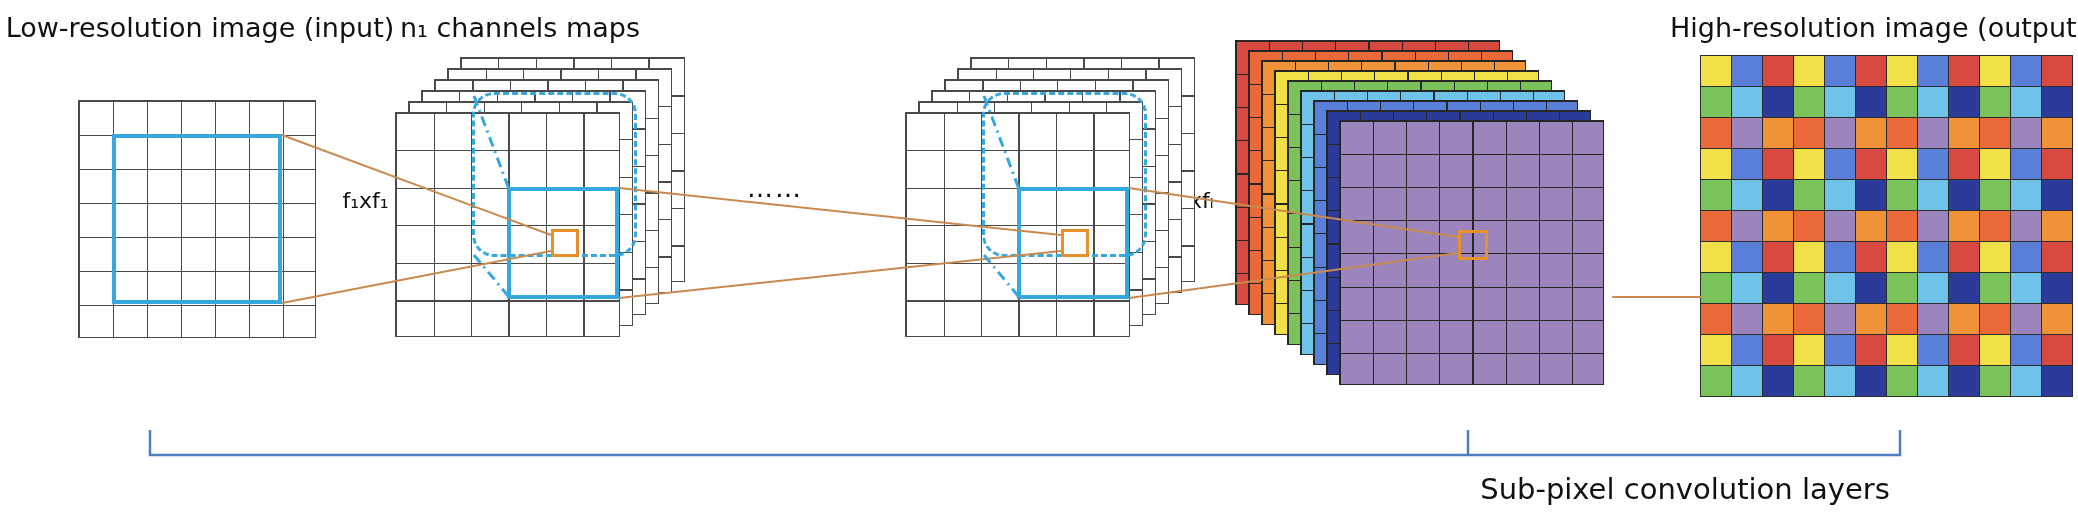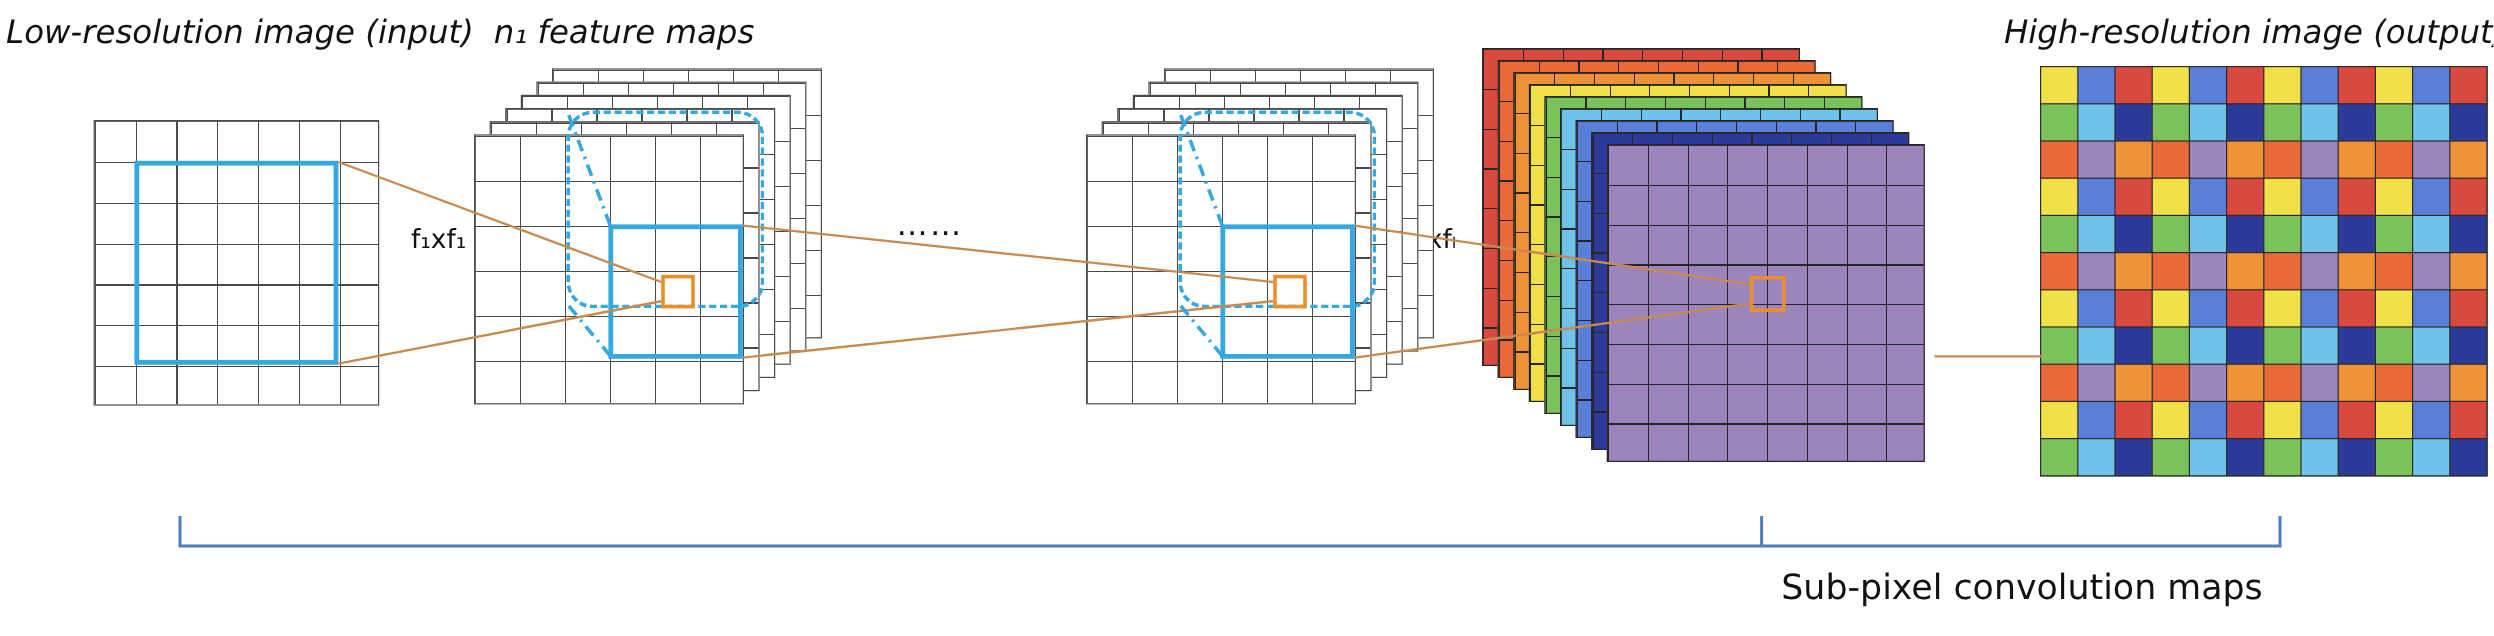--- a/index.html
+++ b/index.html
@@ -1,20 +1,20 @@
 <!DOCTYPE html>
 <html><head>
 <meta charset="utf-8">
 <style>
   html,body{margin:0;padding:0;background:#ffffff;}
   .canvas{
     position:relative;width:2078px;height:530px;background:#ffffff;
     font-family:"DejaVu Sans","Liberation Sans",sans-serif;color:#111;overflow:hidden;
   }
-  .title{position:absolute;font-size:27px;text-align:center;white-space:nowrap;font-style:italic;}
+  .title{position:absolute;font-size:27px;text-align:center;white-space:nowrap;}
   .small-label{position:absolute;font-size:22px;text-align:center;white-space:nowrap;}
   .bottom-label{position:absolute;font-size:29px;text-align:center;white-space:nowrap;}
   #t-input{left:0px;top:12px;width:400px;}
   #t-fmap1{left:320px;top:12px;width:400px;}
   #t-fmapL{left:790px;top:12px;width:400px;}
   #t-channels{left:1240px;top:10px;width:300px;}
   #t-output{left:1670px;top:12px;width:405px;}
   #l-conv1{left:318px;top:188px;width:95px;}
   #l-dots{left:715px;top:173px;width:120px;font-size:26px;letter-spacing:2px;}
   #l-convL{left:1143px;top:188px;width:105px;}
@@ -23,28 +23,28 @@
   .sheet{position:absolute;box-sizing:border-box;}
   .overlay{position:absolute;box-sizing:border-box;background:transparent;}
   .mosaic{position:absolute;display:grid;gap:1px;background:#2b2b2b;border:1px solid #2b2b2b;}
   #connectors{position:absolute;left:0;top:0;z-index:20;pointer-events:none;}
 </style>
 </head>
 <body>
 
 <div class="canvas" id="canvas">
   <div class="title" id="t-input">Low-resolution image (input)</div>
-  <div class="title" id="t-fmap1">n₁ feature maps</div>
+  <div class="title" id="t-fmap1">n₁ channels maps</div>
   <div class="title" id="t-output">High-resolution image (output)</div>
 
   <div class="small-label" id="l-conv1">f₁xf₁</div>
   <div class="small-label" id="l-dots">……</div>
   <div class="small-label" id="l-convL">fₗxfₗ</div>
 
-  <div class="bottom-label" id="l-subpixel">Sub-pixel convolution maps</div>
+  <div class="bottom-label" id="l-subpixel">Sub-pixel convolution layers</div>
 
   <svg id="connectors" width="2078" height="530">
       <line x1="282" y1="135" x2="551" y2="235" stroke="#c98a50" stroke-width="2"></line>
       <line x1="282" y1="303" x2="551" y2="251" stroke="#c98a50" stroke-width="2"></line>
       <line x1="619" y1="188" x2="1061" y2="235" stroke="#c98a50" stroke-width="2"></line>
       <line x1="619" y1="298" x2="1061" y2="251" stroke="#c98a50" stroke-width="2"></line>
       <line x1="1129" y1="188" x2="1458" y2="237" stroke="#c98a50" stroke-width="2"></line>
       <line x1="1129" y1="298" x2="1458" y2="253" stroke="#c98a50" stroke-width="2"></line>
       <line x1="1612" y1="297" x2="1702" y2="297" stroke="#c98a50" stroke-width="2"></line>
       <line x1="474" y1="96" x2="509" y2="189" stroke="#35a8e0" stroke-width="3" stroke-dasharray="10 5 2 5"></line>

